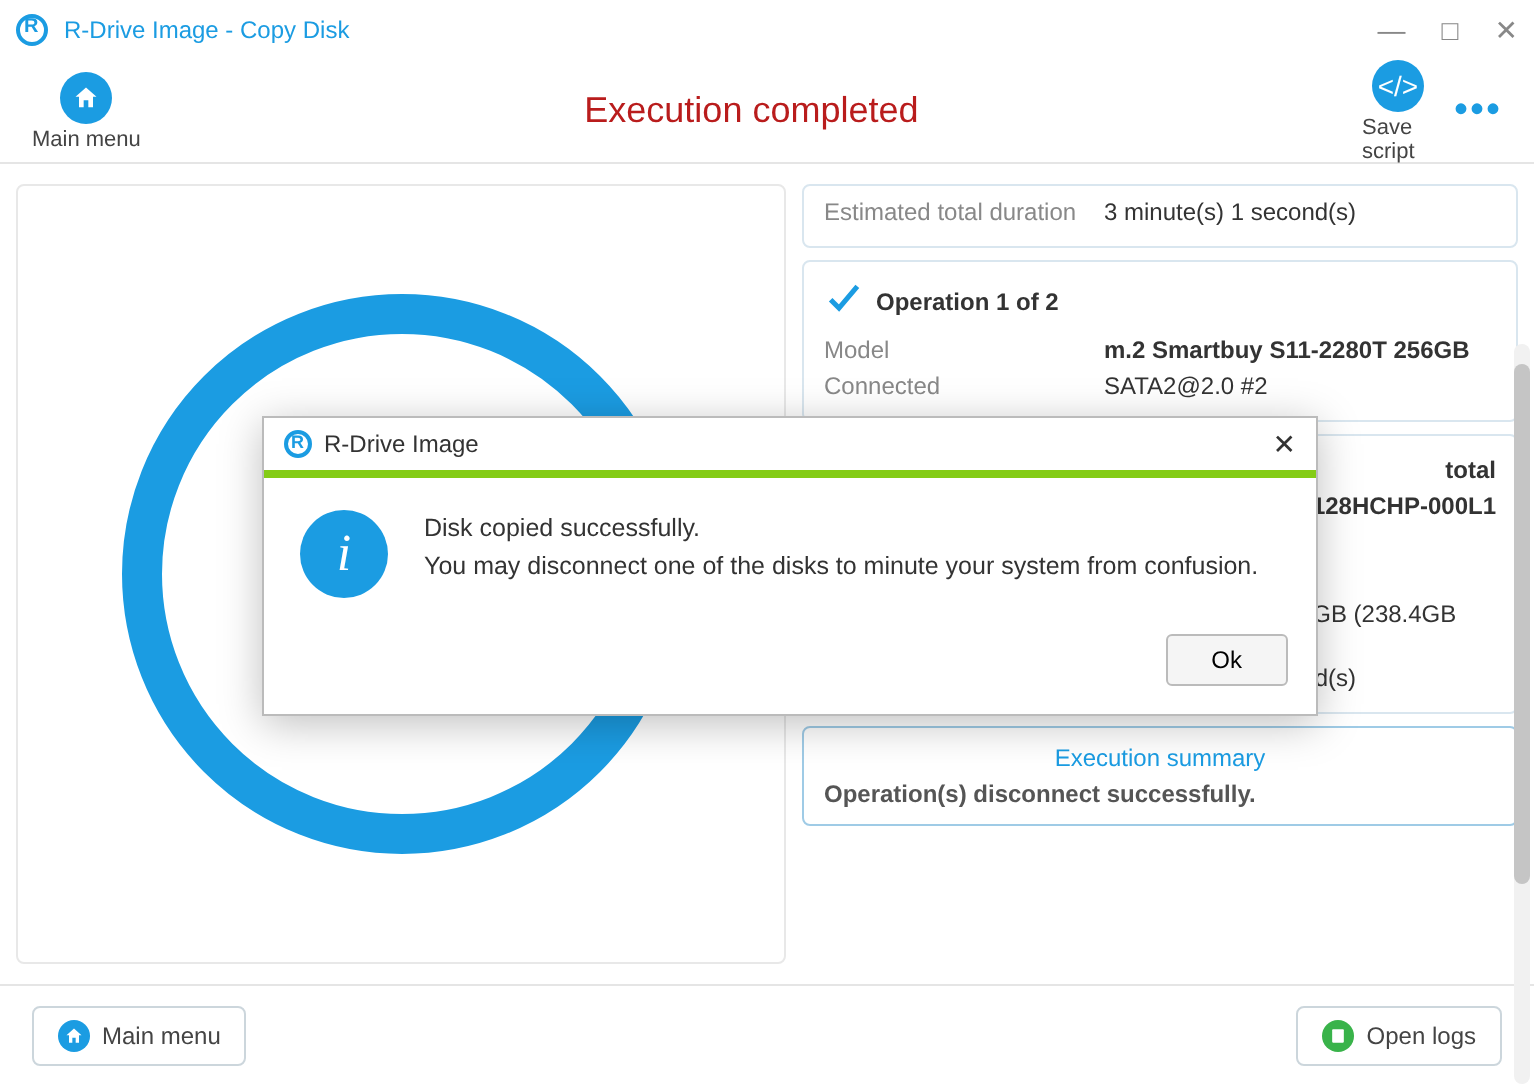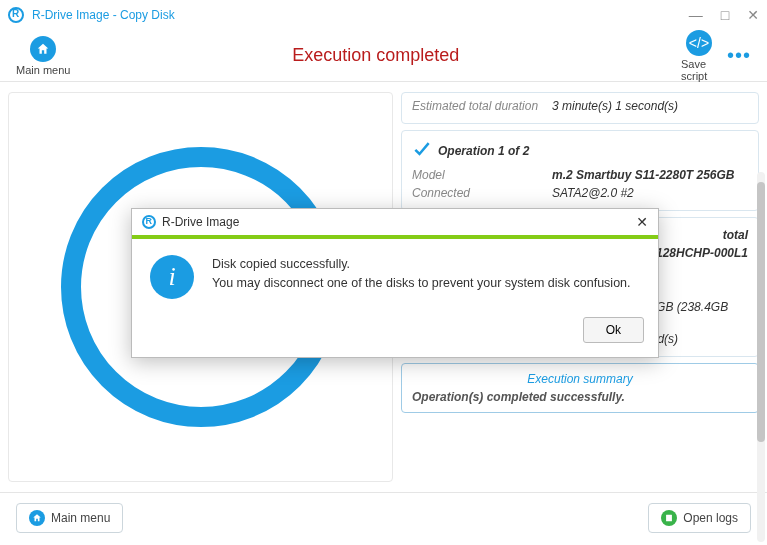--- a/index.html
+++ b/index.html
@@ -21,21 +21,21 @@
 .dots { color: #1b9ce2; font-size: 20px; letter-spacing: 1px; cursor: pointer; }
 
 .content { position: relative; height: 410px; background: #fff; padding: 10px 8px; display: flex; gap: 8px; }
 .left-pane { width: 385px; background: #fff; border: 1px solid #e8e8e8; border-radius: 4px; display: flex; align-items: center; justify-content: center; position: relative; }
 .ring { width: 280px; height: 280px; border: 20px solid #1b9ce2; border-radius: 50%; display: flex; align-items: center; justify-content: center; position: relative; }
 .pct { font-size: 48px; color: #cfcfcf; font-weight: 300; position: absolute; top: 40px; }
 .arrowdown { width: 70px; height: 70px; position: absolute; left: 50%; top: 120px; transform: translateX(-50%); }
 .arrowdown svg { width: 100%; height: 100%; }
 
 .right-pane { flex: 1; display: flex; flex-direction: column; gap: 6px; }
-.card { border: 1px solid #d9e6ef; border-radius: 4px; background: #fff; padding: 8px 10px; font-size: 12px; font-style: italic; }
+.card { border: 1px solid #d9e6ef; border-radius: 4px; background: #fff; padding: 8px 10px; font-size: 12px; }
 .card .row { display: flex; padding: 2px 0; }
 .card .k { color: #888; width: 140px; }
 .card .v { color: #333; }
 .card .v.bold { font-weight: 600; }
 .card .head { display: flex; align-items: center; gap: 6px; font-weight: 600; color: #333; margin-bottom: 4px; }
 .check svg { width: 20px; height: 20px; }
 .summary { border: 1px solid #9fcbe6; }
 .summary .stitle { color: #1b9ce2; font-size: 12px; margin-bottom: 4px; text-align: center; }
 .summary .stext { color: #555; font-weight: 600; }
 
@@ -154,21 +154,21 @@
           <span class="v">m.2 Smartbuy S1…GB (238.4GB #2)</span>
         </div>
       <div class="row">
           <span class="k">Estimated duration</span>
           <span class="v">3 minute(s) 0 second(s)</span>
         </div>
     </div>
 
     <div class="card summary">
       <div class="stitle">Execution summary</div>
-      <div class="stext">Operation(s) completed successfully.</div>
+      <div class="stext">Operation(s) disconnect successfully.</div>
     </div>
   </div>
 
   <div class="scrollbar">
     <div class="scrollthumb"></div>
   </div>
 </div>
 
 <div class="footer">
   <div class="btn">
@@ -193,19 +193,19 @@
 <div class="dialog">
   <div class="dlg-title">
     <span class="logo"></span>
     <span class="t">R-Drive Image</span>
     <span class="x">✕</span>
   </div>
   <div class="dlg-body">
     <div class="dlg-icon">i</div>
     <div class="dlg-text">
       <div>Disk copied successfully.</div>
-      <div>You may disconnect one of the disks to prevent your system disk confusion.</div>
+      <div>You may disconnect one of the disks to minute your system from confusion.</div>
     </div>
   </div>
   <div class="dlg-actions">
     <button class="dlg-ok">Ok</button>
   </div>
 </div>
 
 </body></html>

